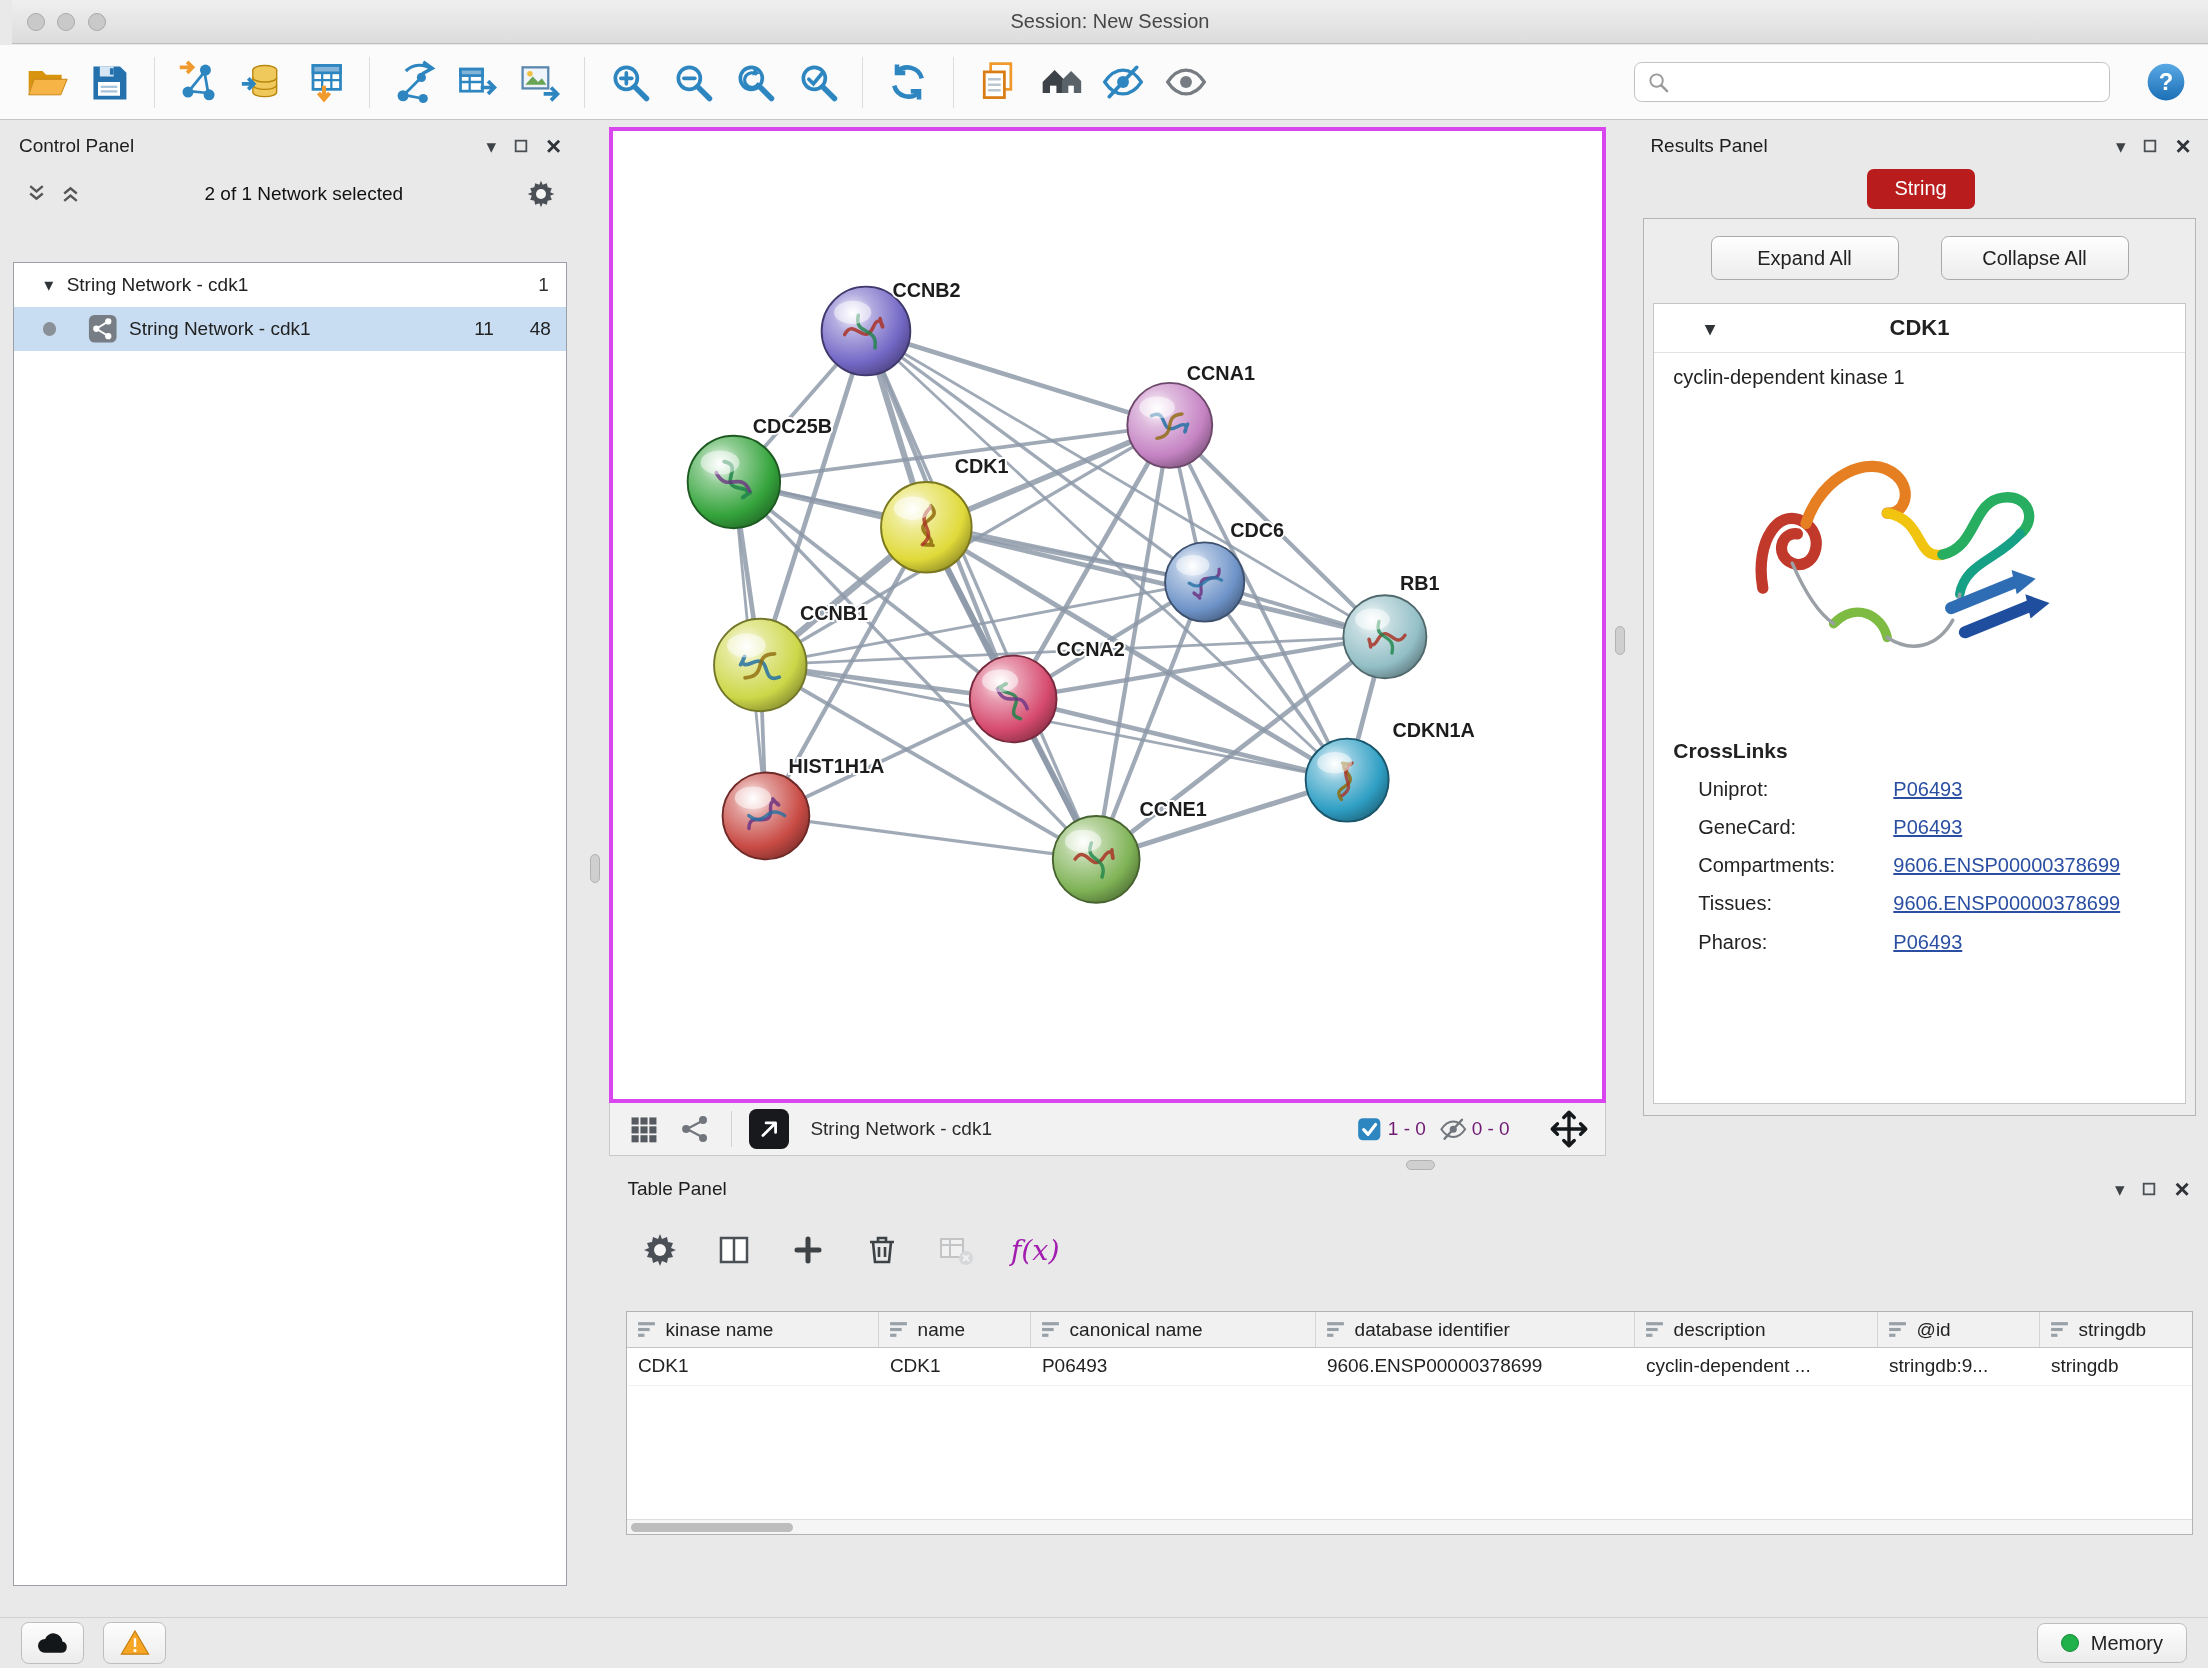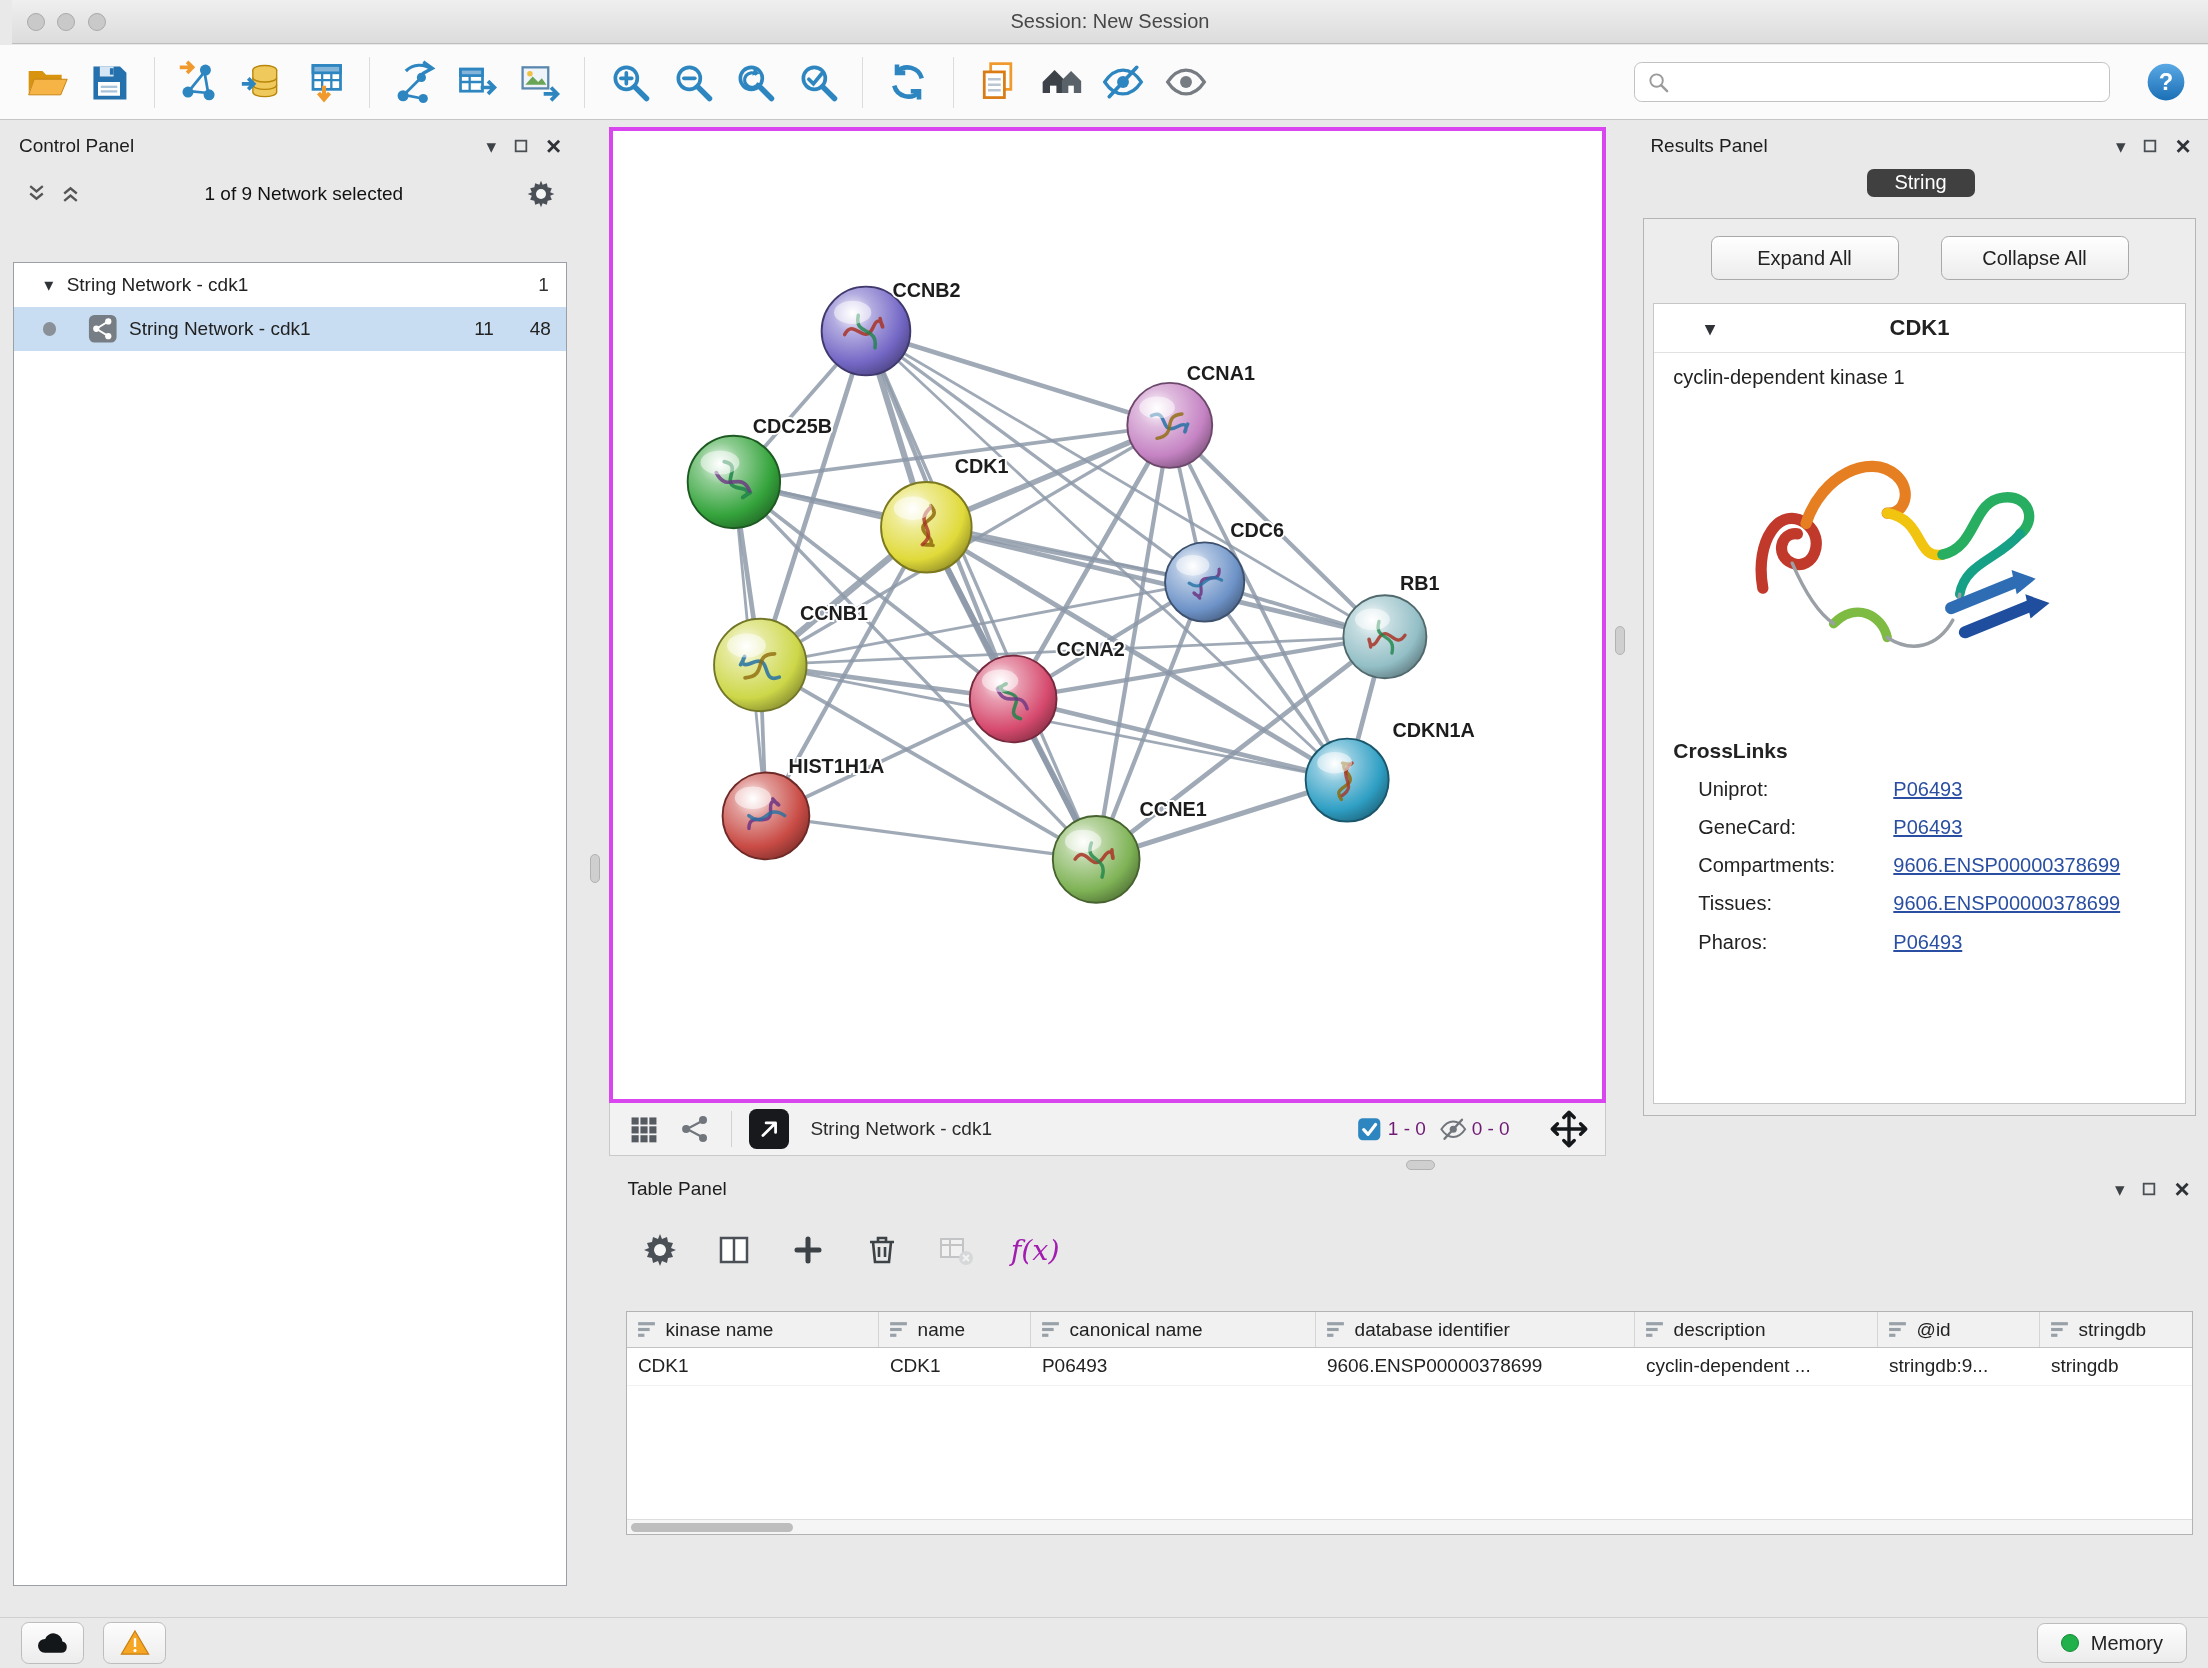--- a/index.html
+++ b/index.html
@@ -74,21 +74,21 @@
 .nt-move{margin-left:25px;width:42px;height:42px;}
 .nt-move svg{width:42px;height:42px;display:block;}
 
 
 .split{position:absolute;background:#cfcfcf;border:1px solid #b2b2b2;border-radius:5.7px;}
 .split.v{width:9.5px;height:28.5px;}
 .split.h{width:28.5px;height:9.5px;}
 
 
 .results-panel{position:absolute;left:1639px;top:127px;width:563px;height:993px;}
-.rp-string{width:108px;height:28px;margin:3.8px auto 0;background:#404040;border-radius:6.7px;color:#fff;font-size:20px;display:flex;align-items:center;justify-content:center;}
+.rp-string{width:108px;height:40px;margin:3.8px auto 0;background:#b91c1c;border-radius:6.7px;color:#fff;font-size:20px;display:flex;align-items:center;justify-content:center;}
 .rp-box{position:absolute;left:3.8px;right:5.7px;top:91px;bottom:3.8px;border:1px solid #b5b5b5;background:#ededed;padding:11.4px 9.5px 9.5px;}
 .rp-buttons{display:flex;justify-content:center;gap:42px;margin:5.7px 0 13.3px;}
 .rp-btn{min-width:188px;height:44px;border:1px solid #a9a9a9;border-radius:7.6px;background:linear-gradient(#ffffff,#ececec);font-size:20px;display:flex;align-items:center;justify-content:center;}
 .rp-section{position:absolute;left:9.5px;right:9.5px;top:84px;bottom:11.4px;background:#fff;border:1px solid #c6c6c6;overflow:hidden;}
 .rp-sec-header{position:relative;height:49px;border-bottom:1px solid #e2e2e2;display:flex;align-items:center;justify-content:center;font-size:22px;font-weight:bold;}
 .rp-sec-caret{position:absolute;left:51px;top:13.3px;font-size:19px;color:#2f3338;}
 .rp-desc{font-size:20px;padding:13.3px 19px 3.8px;}
 .rp-image-wrap{text-align:center;margin-top:7.6px;}
 .rp-cl-title{font-weight:bold;font-size:21px;padding:19px 19px 7.6px;}
 .rp-link-row{display:flex;font-size:20px;padding:7.6px 19px 7.6px 44px;align-items:baseline;}
@@ -316,21 +316,21 @@
       <span class="chev">
           <svg viewBox="0 0 22 22" fill="none" stroke="#555" stroke-width="2.2">
             <path d="M5 4l6 5 6-5M5 11l6 5 6-5"></path>
           </svg>
         </span>
       <span class="chev">
           <svg viewBox="0 0 22 22" fill="none" stroke="#555" stroke-width="2.2">
             <path d="M5 18l6-5 6 5M5 11l6-5 6 5"></path>
           </svg>
         </span>
-      <span class="sel-text">1 of 9 Network selected</span>
+      <span class="sel-text">2 of 1 Network selected</span>
       <span class="gear-btn">
           <svg viewBox="0 0 36 36" fill="#4a5056">
             <path d="M18 2l2 5 5-2 1 5 5 1-2 5 5 2-5 2 2 5-5 1-1 5-5-2-2 5-2-5-5 2-1-5-5-1 2-5-5-2 5-2-2-5 5-1 1-5 5 2z"></path>
             <circle cx="18" cy="18" r="6" fill="#f5f5f5"></circle>
           </svg>
         </span>
     </div>
     <div class="cp-tree">
       <div class="tree-row root">
         <span class="tree-caret">▾</span>

